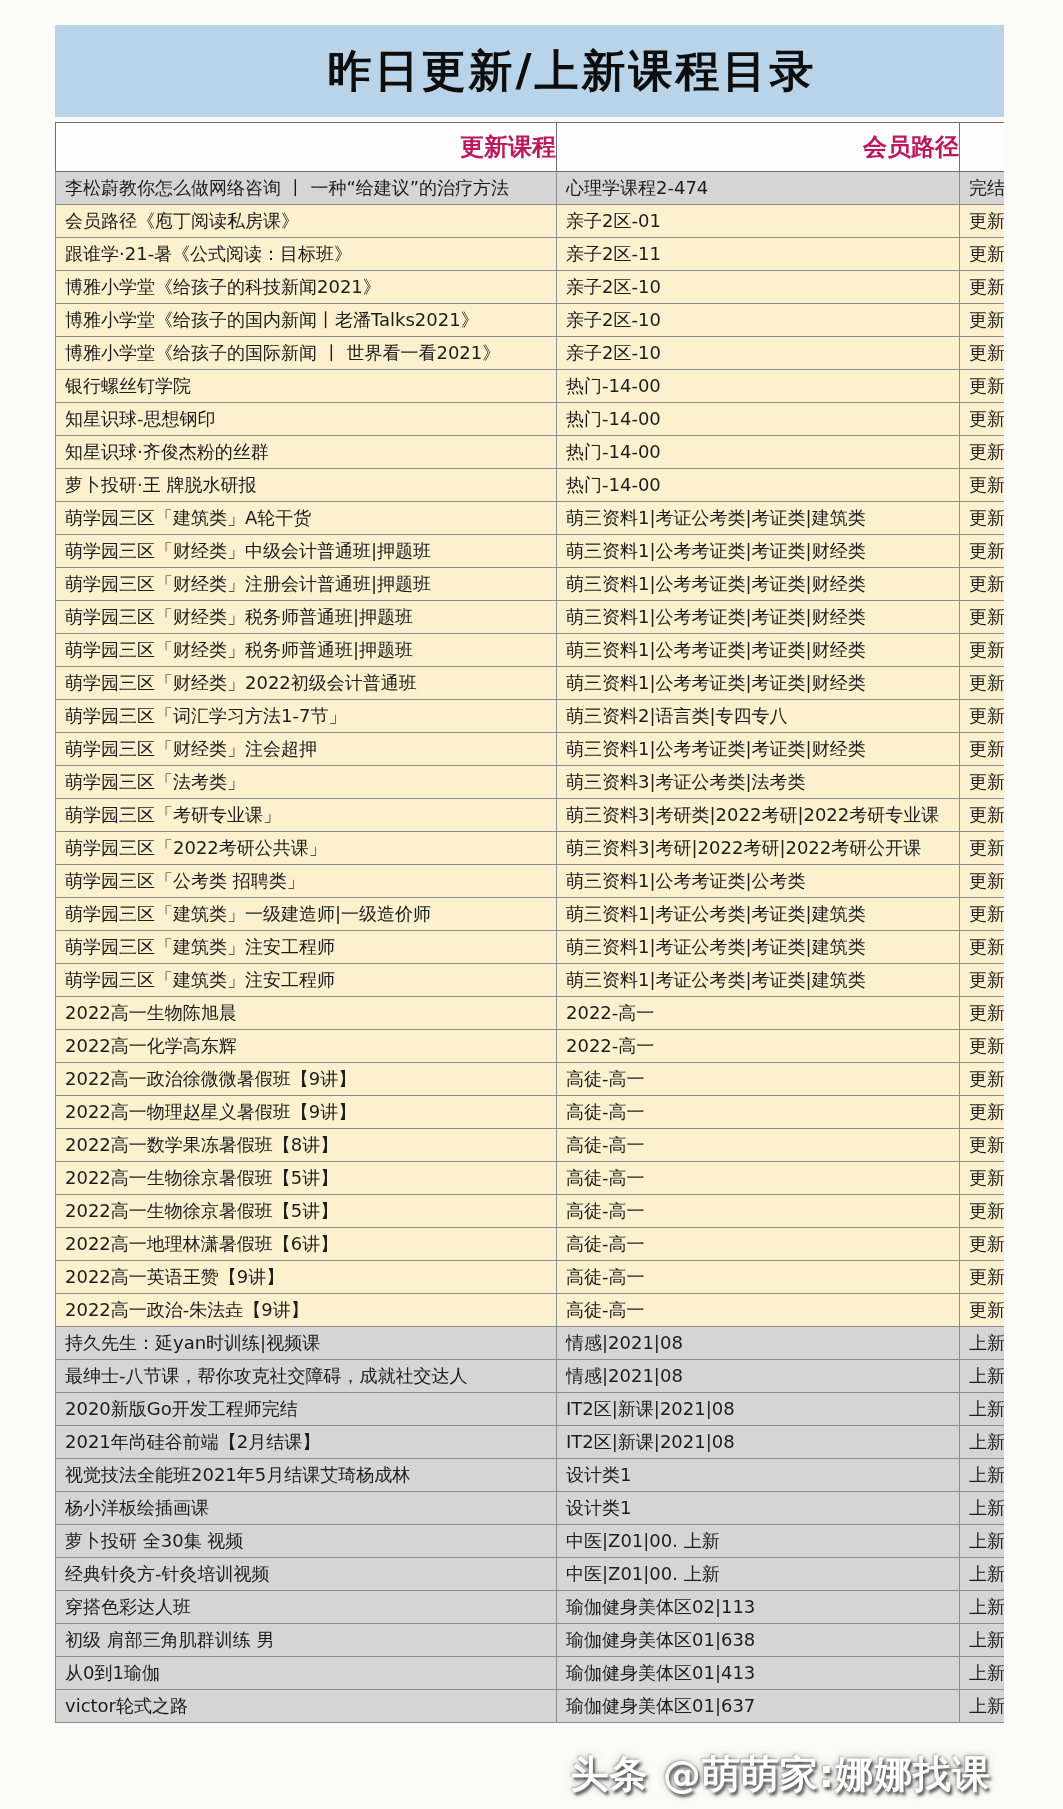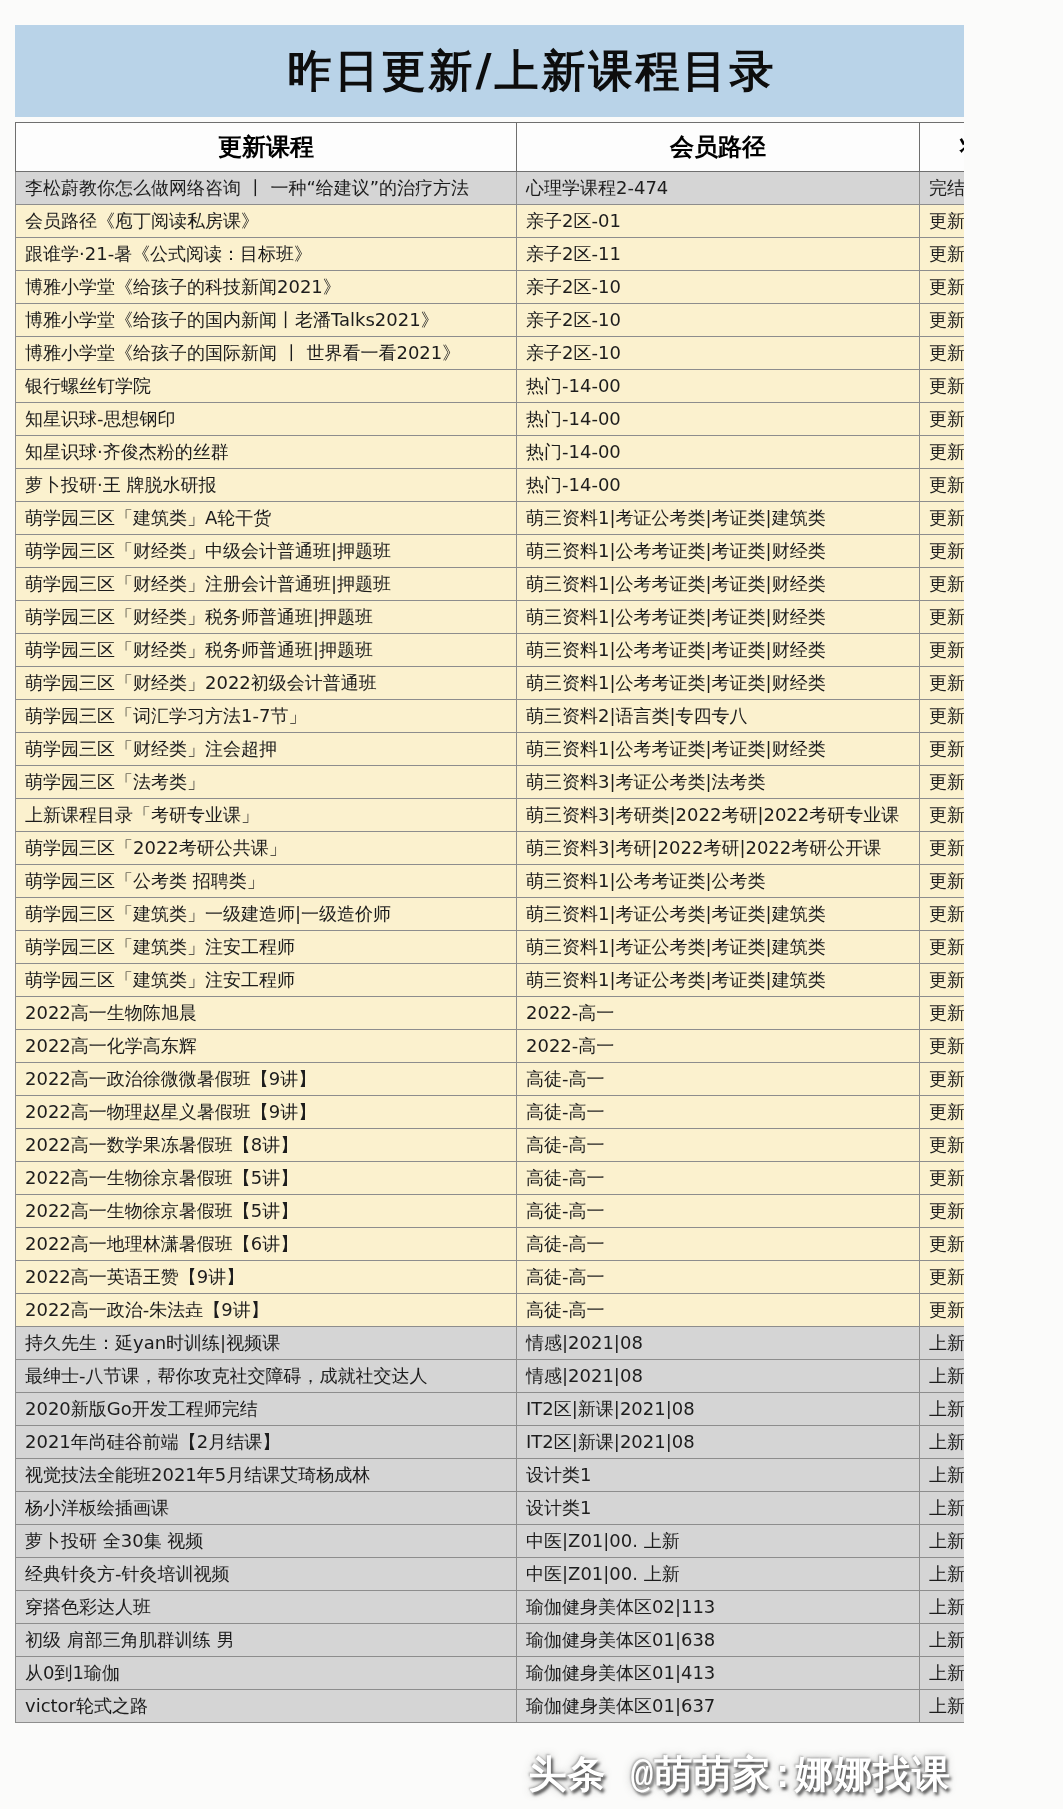--- a/index.html
+++ b/index.html
@@ -10,53 +10,52 @@
     --border:#8d8d8d;
     --text:#1c1c1c;
   }
   html,body{margin:0;padding:0;}
   body{
     width:1063px;height:1809px;
     background:#fbfbfa;
     font-family:"DejaVu Sans","Liberation Sans",sans-serif;
     color:var(--text);
   }
-  .sheet{position:relative;width:964px;height:1809px;overflow:hidden;background:#fbfbfa;}
+  .sheet{position:relative;width:964px;height:1809px;overflow:hidden;background:#fbfbfa;margin-left:40px;}
   .title-bar{
     position:absolute;left:15px;top:25px;width:1034px;height:92px;
     background:var(--title-bg);
     display:flex;align-items:center;justify-content:center;
     font-size:44px;font-weight:bold;letter-spacing:3px;color:#0d0d0d;
   }
   table.catalog{
     position:absolute;left:15px;top:122px;width:1034px;
     border-collapse:collapse;table-layout:fixed;
     border:1px solid #6f6f6f;
   }
   .catalog th{
     height:48px;background:var(--header-bg);
-    font-size:24px;font-weight:bold;text-align:center;
-    border:1px solid #6f6f6f;color:#000000;padding:0;
+    font-size:24px;font-weight:bold;text-align:right;
+    border:1px solid #6f6f6f;color:#be185d;padding:0;
   }
   .catalog td{
     height:33px;box-sizing:border-box;
     font-size:18px;line-height:32px;
     padding:0 4px 0 9px;
     border:1px solid var(--border);
     white-space:nowrap;overflow:hidden;
     color:var(--text);
   }
   tr.yellow td{background:var(--row-yellow);}
   tr.gray td{background:var(--row-gray);}
   .watermark{
     position:absolute;right:13px;top:1749px;
     font-size:38px;font-weight:bold;color:#ffffff;letter-spacing:1px;
     text-shadow:2px 3px 3px rgba(80,80,80,.95), -1px -1px 2px rgba(120,120,120,.55), 0 0 8px rgba(90,90,90,.4);
     white-space:nowrap;
-    font-family:Liberation Mono, monospace;
   }
 </style>
 </head>
 <body>
 
 <div class="sheet">
 
   <div class="title-bar">昨日更新/上新课程目录</div>
 
   <table class="catalog">
@@ -162,21 +161,21 @@
           <td class="course">萌学园三区「财经类」注会超押</td>
           <td class="path">萌三资料1|公考考证类|考证类|财经类</td>
           <td class="status">更新</td>
         </tr>
         <tr class="yellow">
           <td class="course">萌学园三区「法考类」</td>
           <td class="path">萌三资料3|考证公考类|法考类</td>
           <td class="status">更新</td>
         </tr>
         <tr class="yellow">
-          <td class="course">上新课程目录「考研专业课」</td>
+          <td class="course">萌学园三区「考研专业课」</td>
           <td class="path">萌三资料3|考研类|2022考研|2022考研专业课</td>
           <td class="status">更新</td>
         </tr>
         <tr class="yellow">
           <td class="course">萌学园三区「2022考研公共课」</td>
           <td class="path">萌三资料3|考研|2022考研|2022考研公开课</td>
           <td class="status">更新</td>
         </tr>
         <tr class="yellow">
           <td class="course">萌学园三区「公考类 招聘类」</td>

